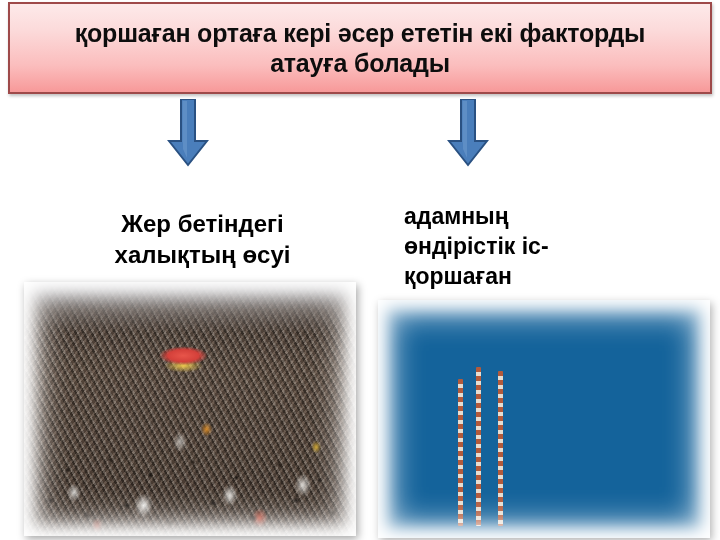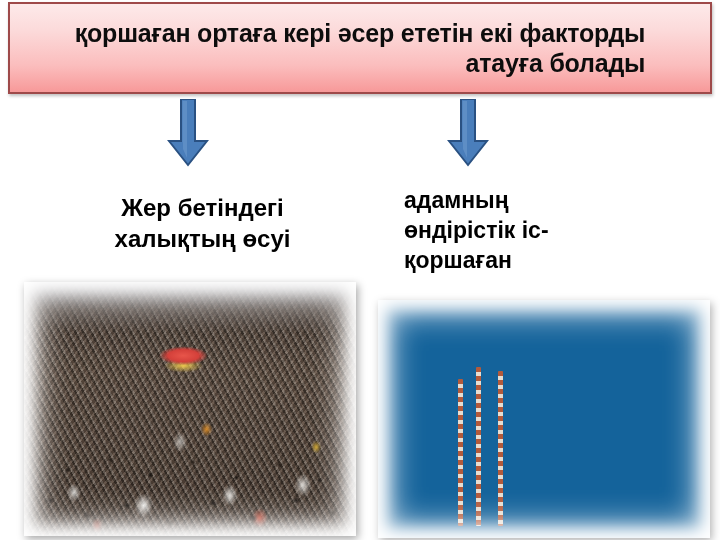--- a/index.html
+++ b/index.html
@@ -28,21 +28,21 @@
     background: linear-gradient(to bottom, #fdeaea 0%, #fcdada 30%, #fbbdbd 70%, #f79999 100%);
     display: flex;
     align-items: center;
     justify-content: center;
     box-shadow: 1px 2px 3px rgba(0,0,0,0.25);
   }
   #title-text {
     font-size: 25px;
     font-weight: bold;
     color: #0d0d0d;
-    text-align: right;
+    text-align: center;
     line-height: 1.22;
     letter-spacing: -0.2px;
     padding: 0 18px;
     white-space: pre-line;
   }
 
   
   .arrow {
     position: absolute;
     width: 42px;
@@ -52,20 +52,21 @@
   #arrow-left  { left: 167px; top: 99px; }
   #arrow-right { left: 447px; top: 99px; }
 
   
   .caption {
     position: absolute;
     color: #000000;
     font-weight: bold;
     line-height: 1.30;
     white-space: pre-line;
+    margin-top: 16px;
   }
   #caption-left {
     left: 60px;
     top: 192px;
     width: 285px;
     text-align: center;
     font-size: 24px;
   }
   #caption-right {
     left: 404px;

